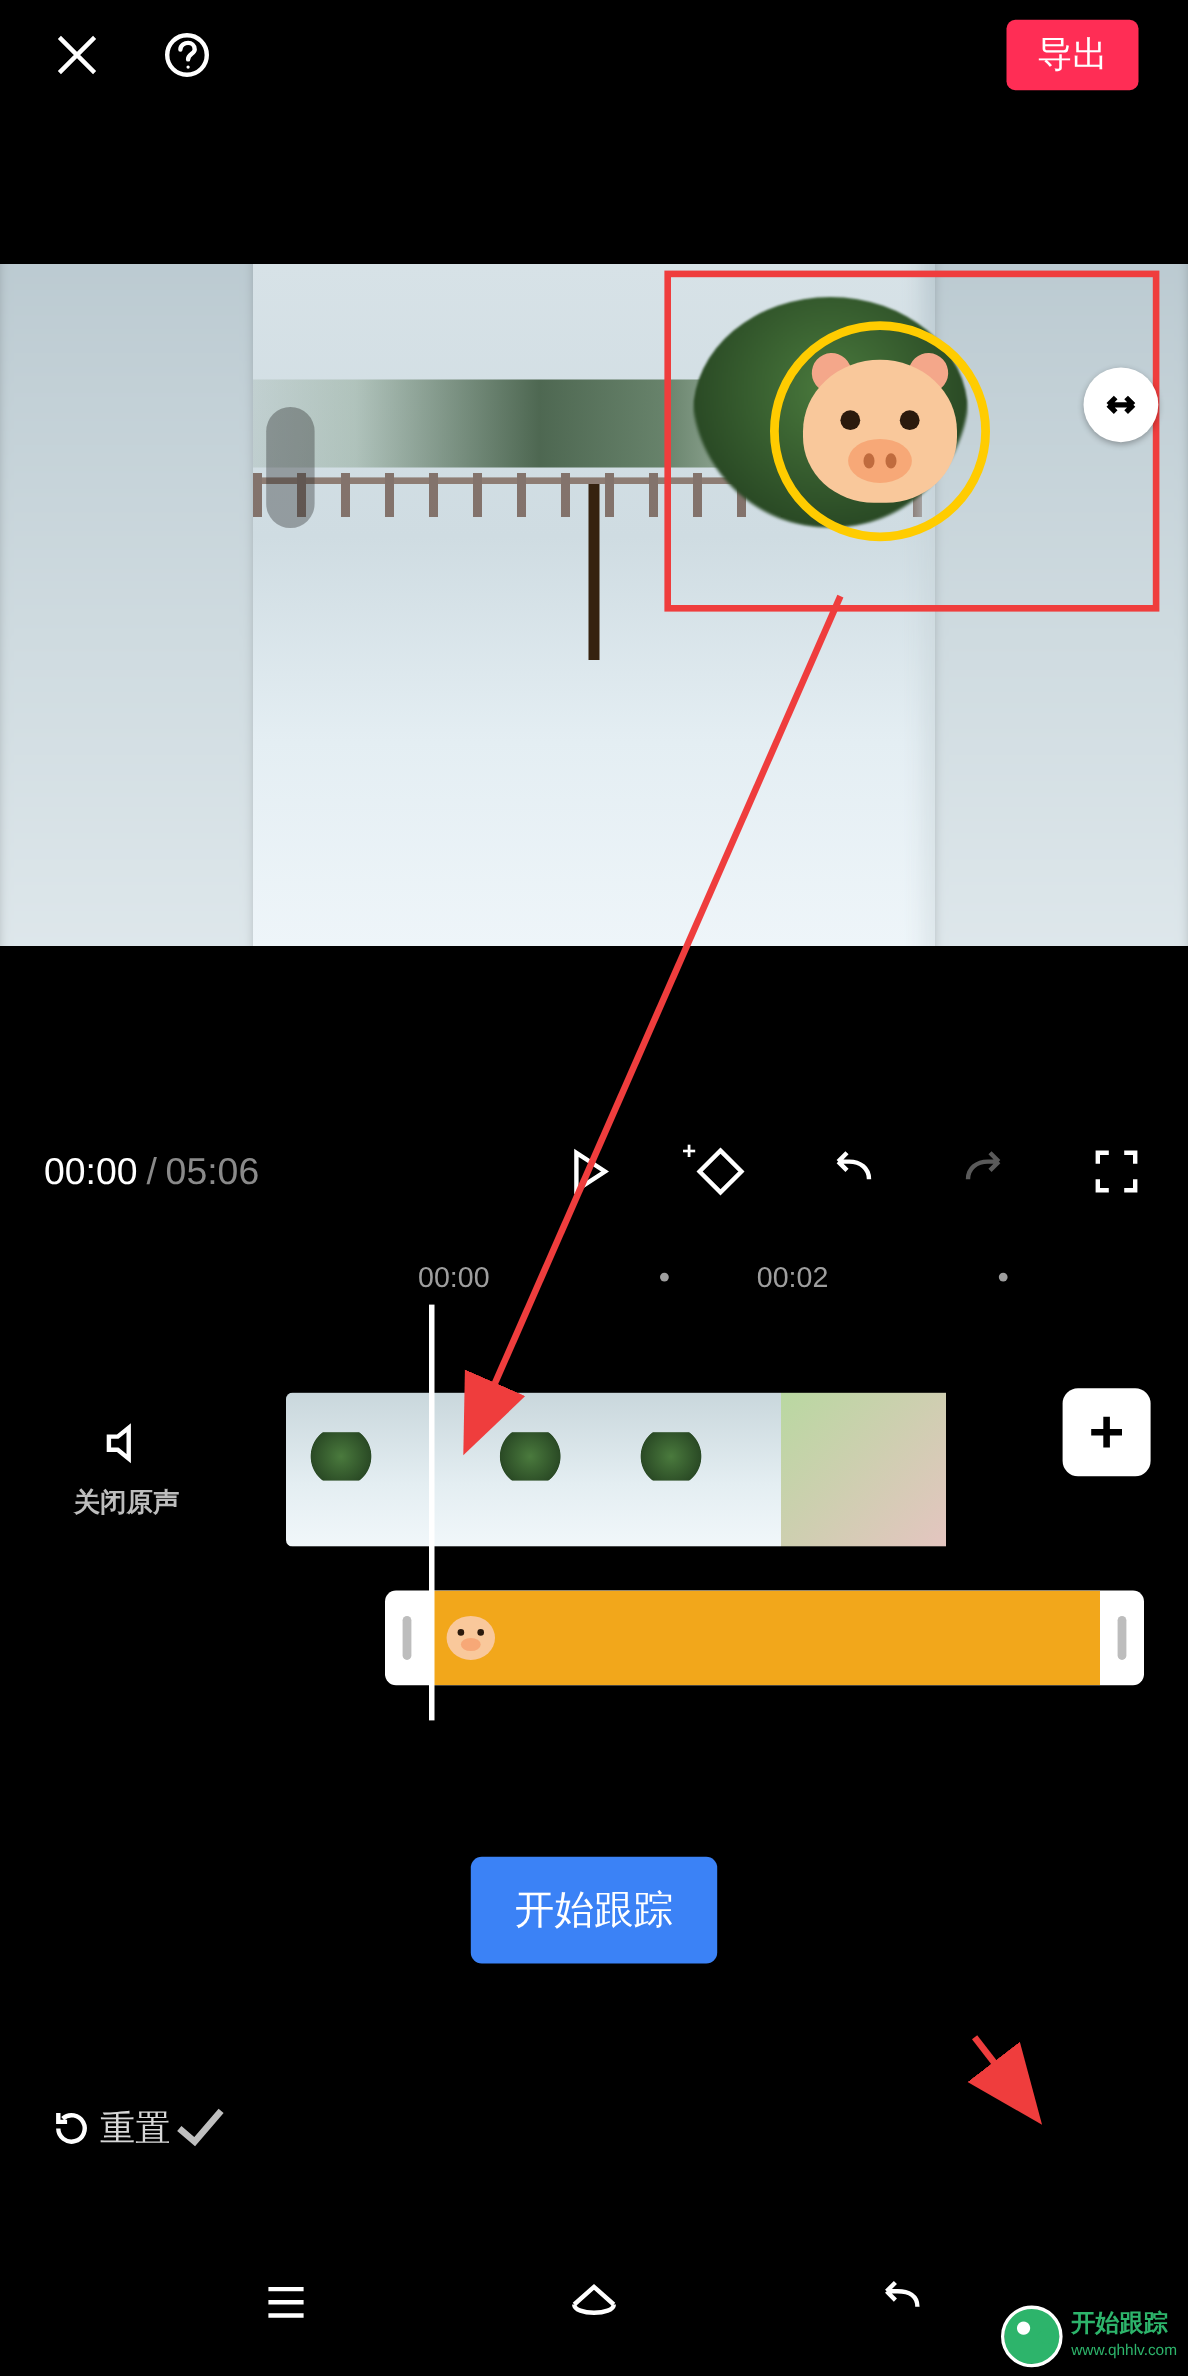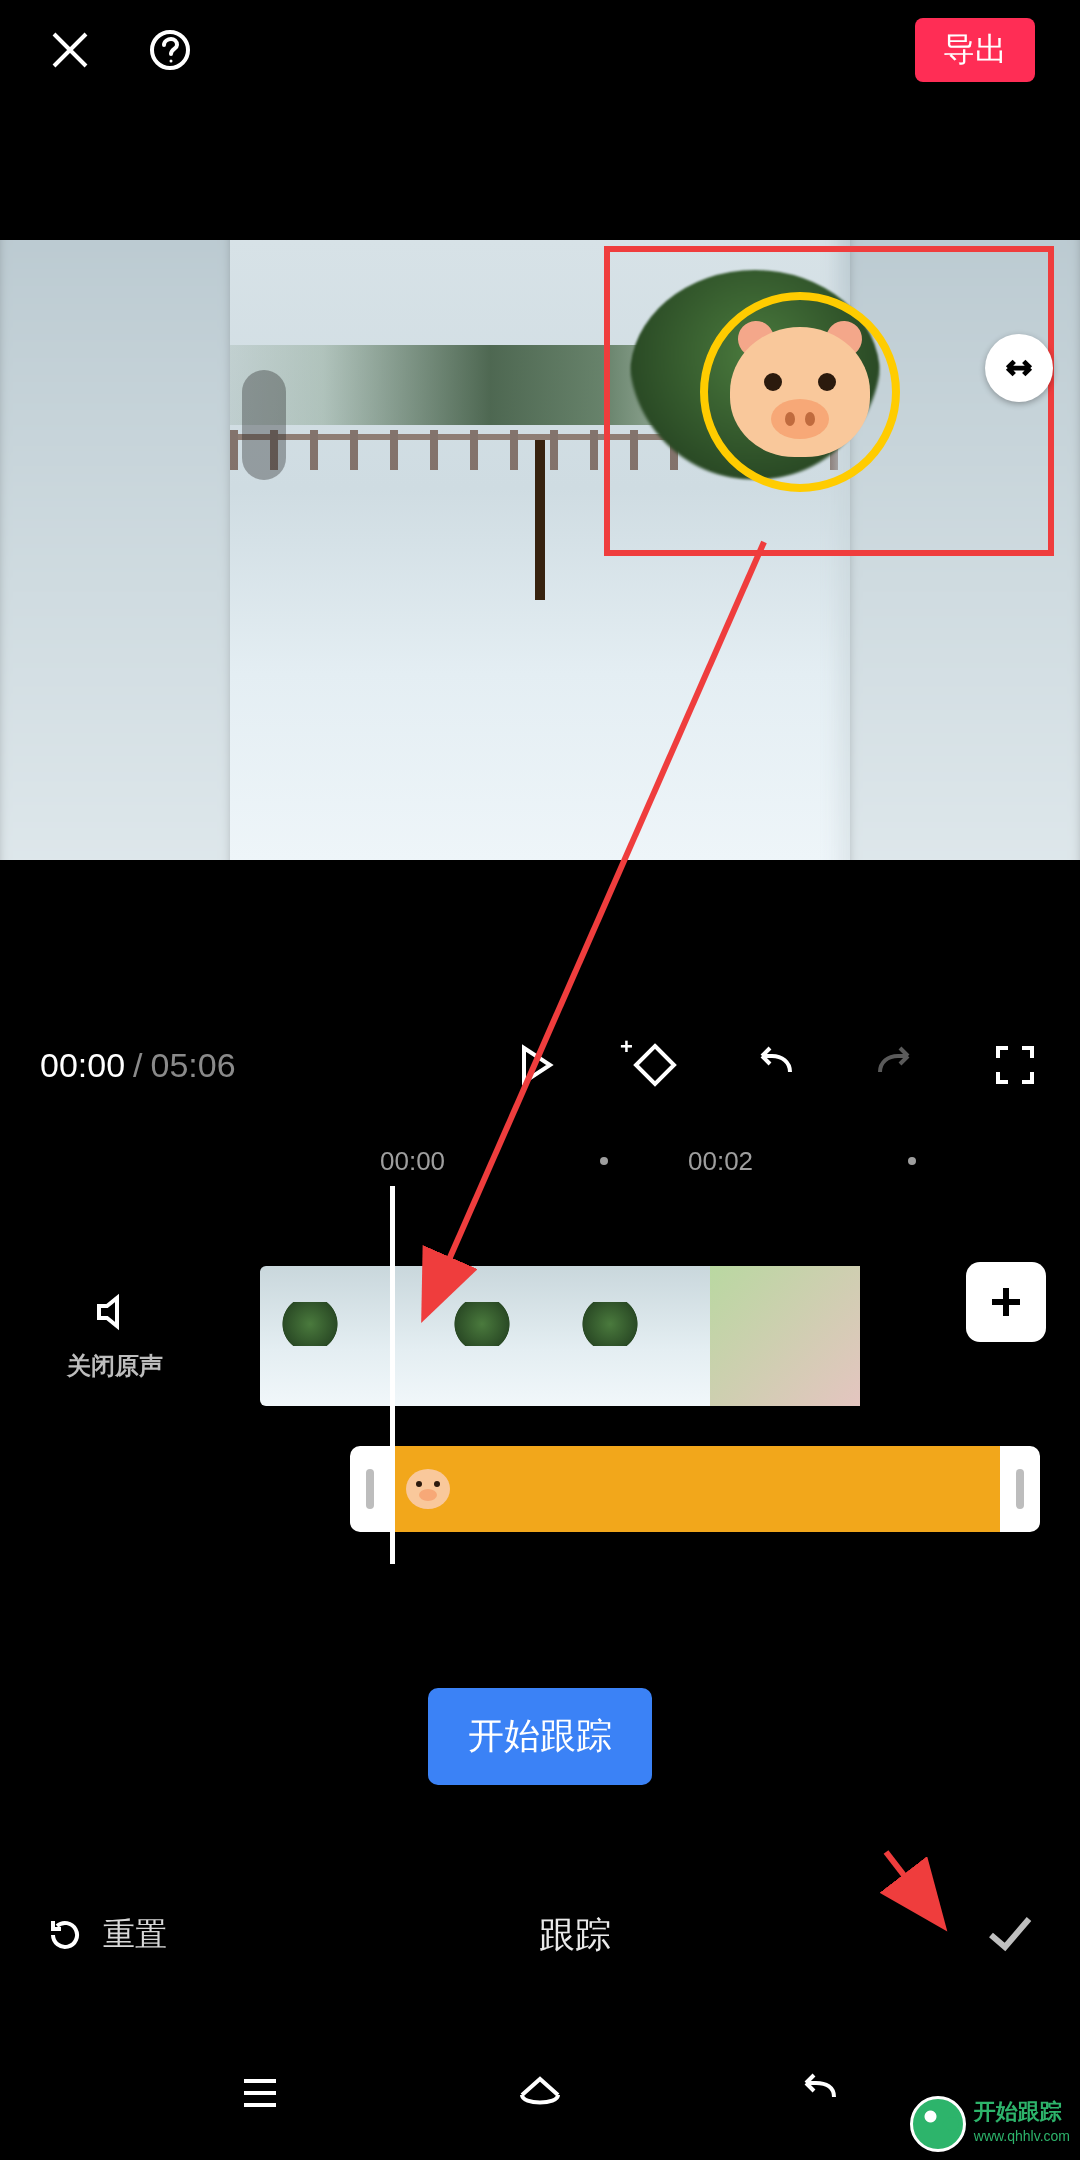--- a/index.html
+++ b/index.html
@@ -179,21 +179,21 @@
   
   .start-wrap{display:flex;justify-content:center;margin-top:72px;}
   .start-btn{
     background:#3b82f6;color:#fff;font-size:36px;
     padding:24px 40px;border-radius:10px;
   }
   
   .panel-row{
     margin-top:100px;height:100px;display:flex;align-items:center;padding:0 45px;
   }
-  .reset-wrap{display:flex;align-items:center;gap:18px;}
+  .reset-wrap{display:flex;align-items:center;gap:6px;}
   .reset-wrap svg{width:40px;height:40px;stroke:#fff;stroke-width:4;fill:none;}
   .reset-wrap span{font-size:32px;color:#d8d8d8;}
   .panel-title{flex:1;text-align:center;font-size:36px;color:#eaeaea;}
   .confirm svg{width:52px;height:52px;stroke:#bfbfbf;stroke-width:6;fill:none;}
   
   .sysnav{
     position:absolute;bottom:0;left:0;right:0;height:130px;
     display:flex;align-items:center;justify-content:space-around;
     padding:0 120px;
   }
@@ -355,21 +355,20 @@
   </div>
 </div>
 
 <div class="panel-row">
   <div class="reset-wrap">
     <svg viewBox="0 0 40 40">
         <path d="M8 20a12 12 0 1 0 4-9M8 6v8h8"></path>
       </svg>
     <span>重置</span>
   </div>
-  <div class="panel-title">跟踪</div>
   <div class="confirm">
     <svg viewBox="0 0 52 52">
         <path d="M8 28 L22 40 L46 12"></path>
       </svg>
   </div>
 </div>
 
 <div class="sysnav">
   <div>
     <svg viewBox="0 0 52 52">

